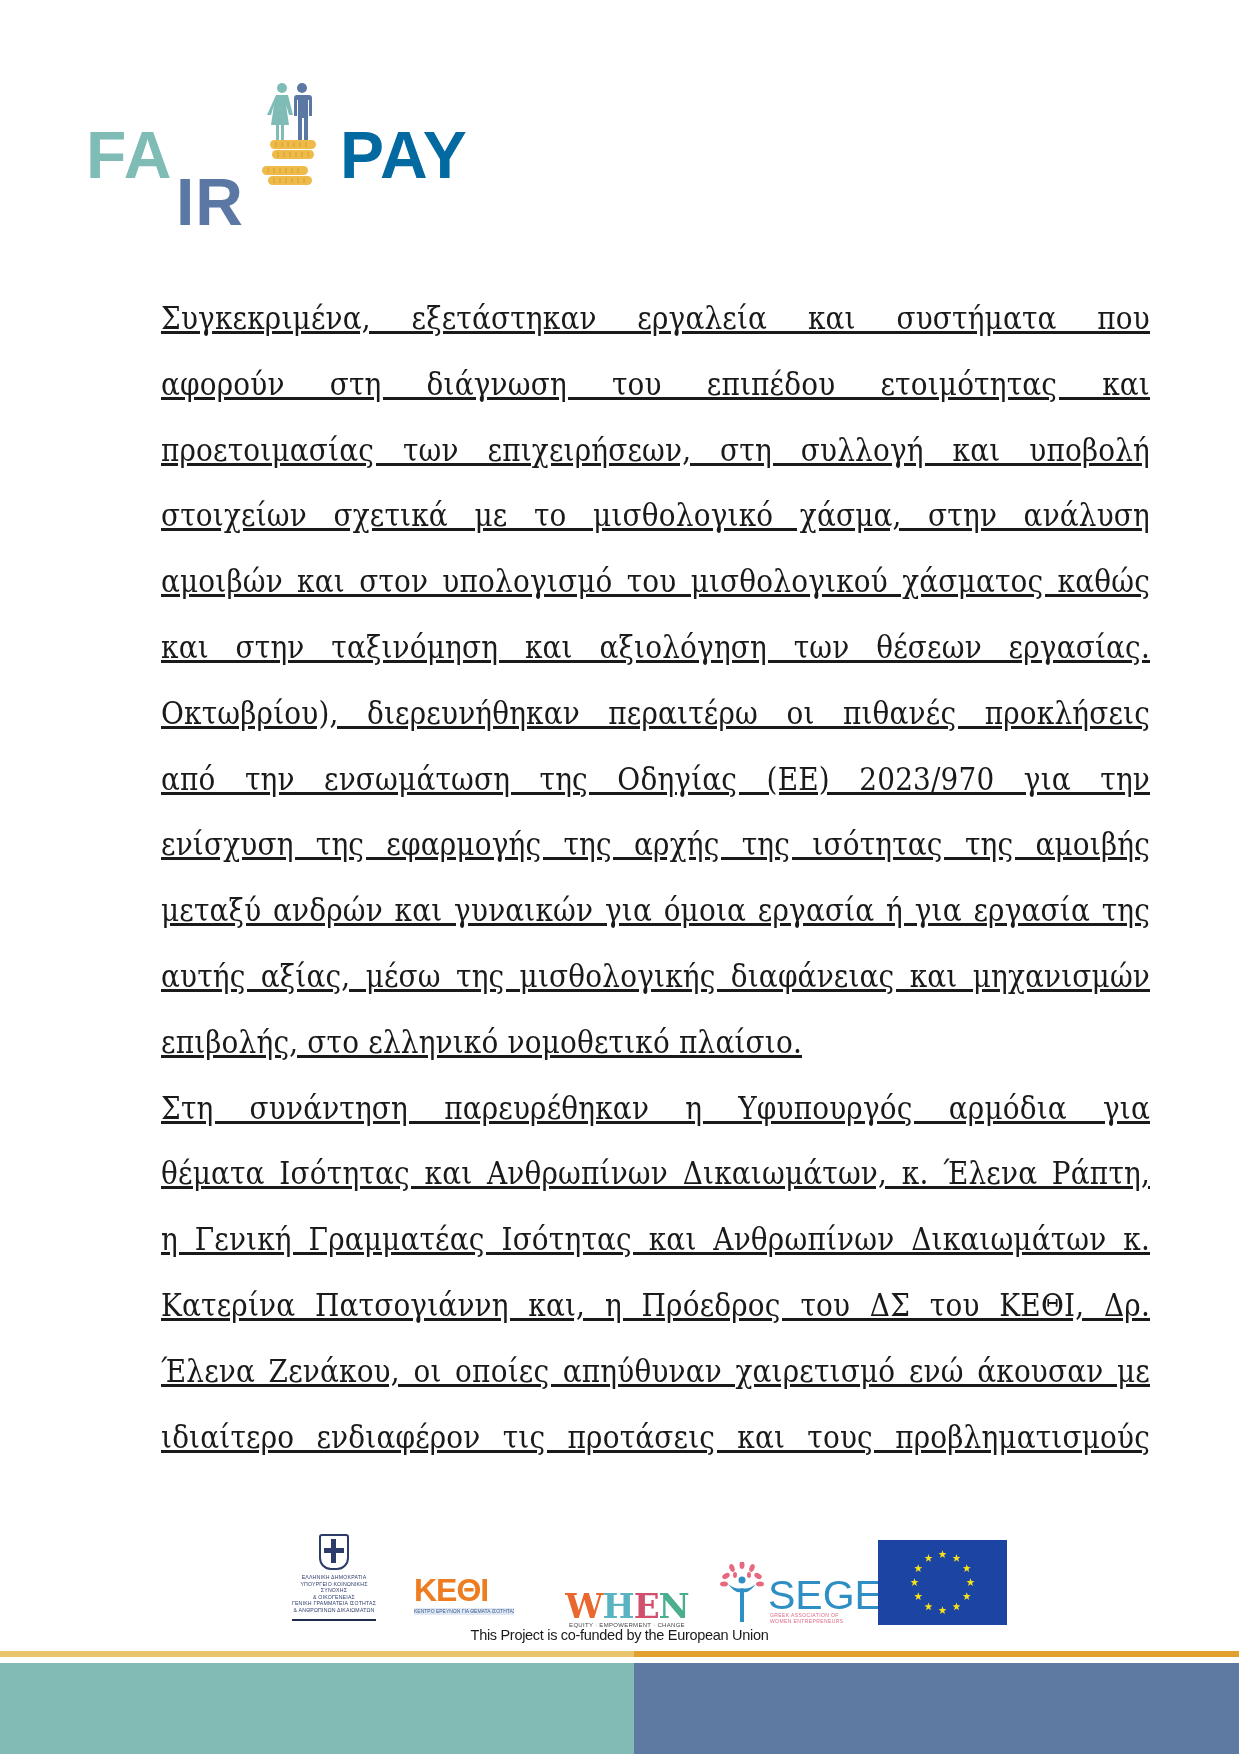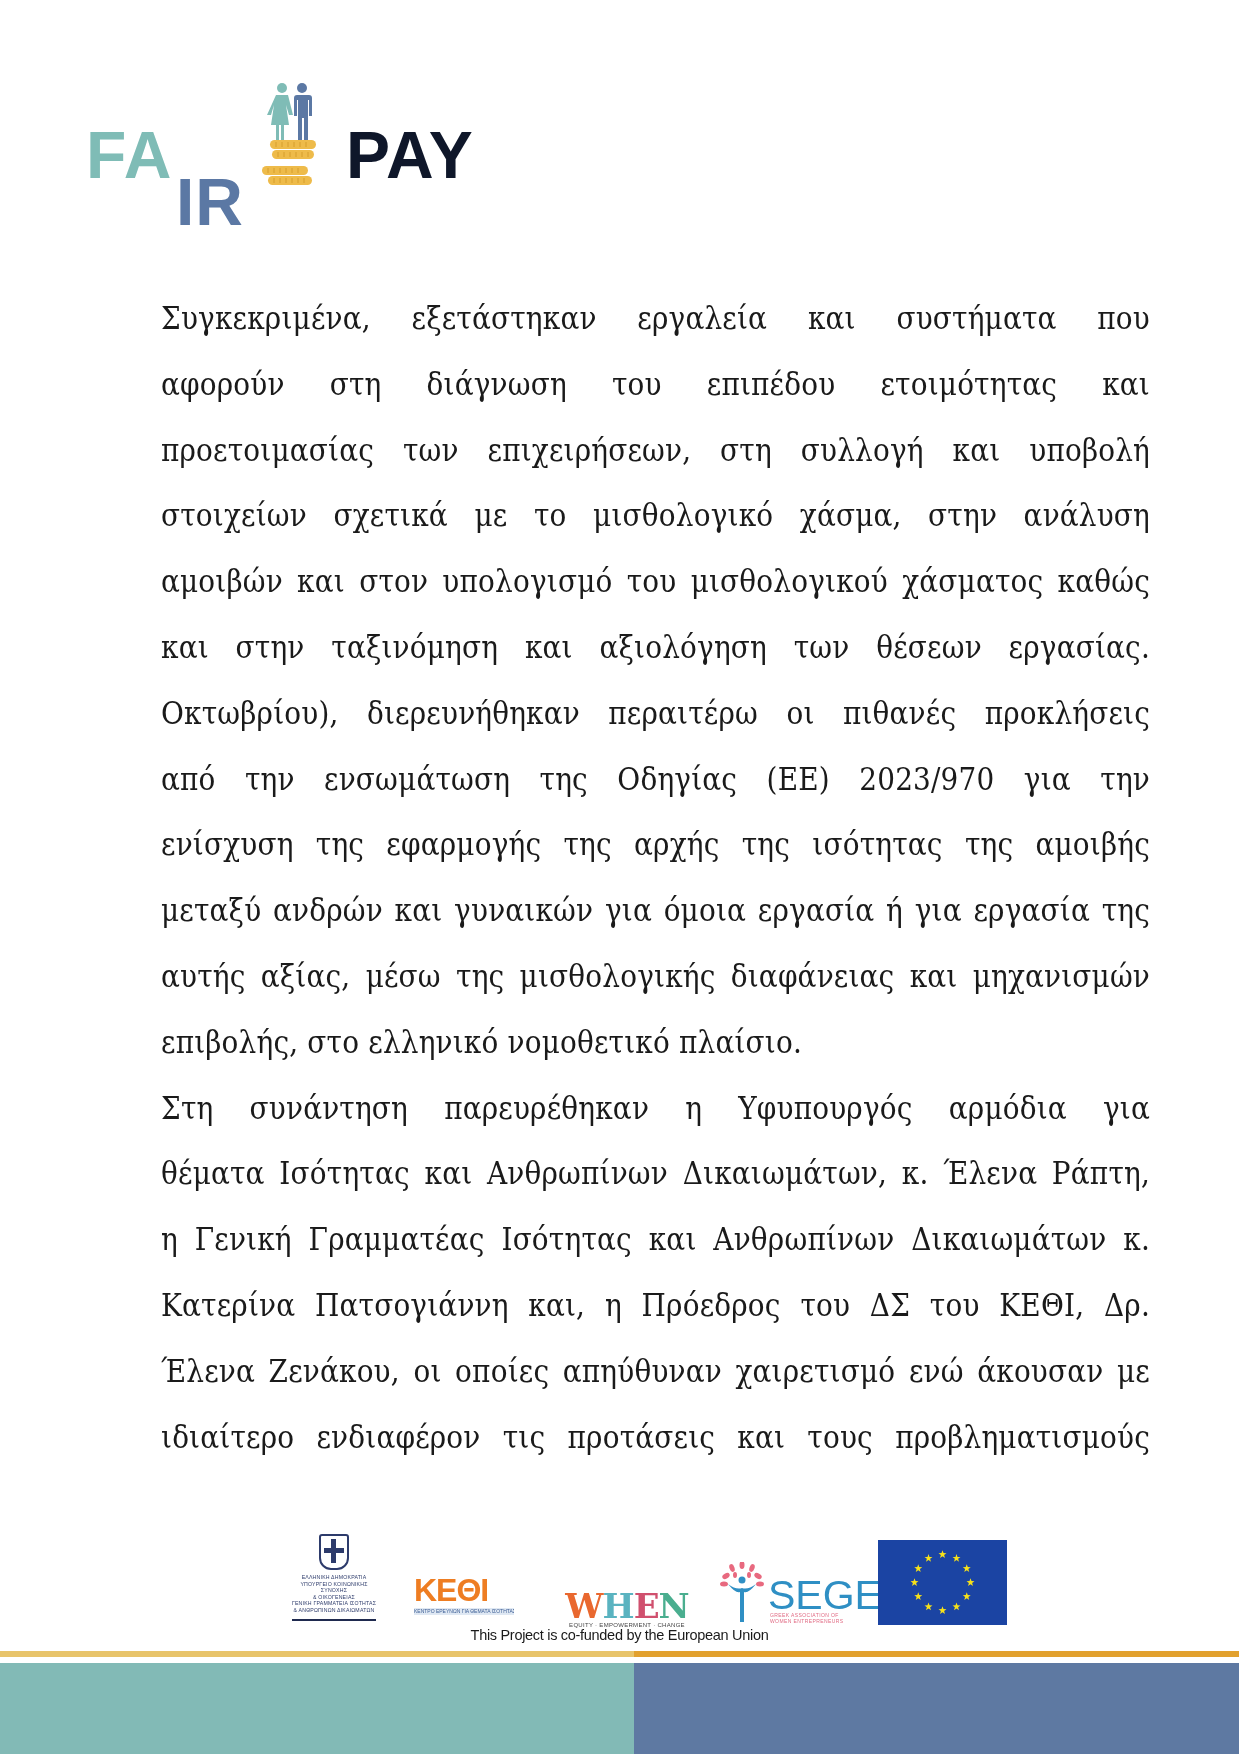--- a/index.html
+++ b/index.html
@@ -5,29 +5,29 @@
   html, body { margin: 0; padding: 0; background: #ffffff; }
   body { width: 1239px; height: 1754px; position: relative; overflow: hidden;
          font-family: "DejaVu Serif", serif; color: #1a1a1a; }
 
   
   .logo { position: absolute; left: 86px; top: 82px; width: 400px; height: 105px; }
   .logo .word { position: absolute; top: 40px; font-family: "Liberation Sans", sans-serif;
                 font-weight: 700; font-size: 66px; letter-spacing: 1px; line-height: 66px; }
   .logo .fa { left: 0; color: #7fbcb6; text-align: right; }
   .logo .ir { left: 90px; color: #5b78a4; margin-top: 47px; }
-  .logo .pay { left: 260px; color: #0f172a; }
+  .logo .pay { left: 254px; color: #0369a1; }
   .logo svg.emblem { position: absolute; left: 176px; top: 0; }
 
   
   .content { position: absolute; left: 89px; top: 286px; width: 1061px; }
   .content p { margin: 0; font-size: 31px; line-height: 65.8px; text-align: justify;
                text-align-last: left; letter-spacing: 0.2px; font-stretch: condensed; }
   .content p.indent { text-indent: 72px; }
-  .content .line { display: block; text-align: justify; text-align-last: justify; white-space: nowrap; }
+  .content .line { display: block; text-align: justify; text-align-last: justify; white-space: nowrap; text-decoration: underline; }
   .content .line.last { text-align-last: left; }
   .content sup { font-size: 16px; vertical-align: 12px; line-height: 0; }
 
   
   .partners { position: absolute; left: 0; top: 1530px; width: 1239px; height: 90px; }
   .partner { position: absolute; }
   .ministry { left: 288px; top: 4px; width: 92px; height: 84px; text-align: center; }
   .ministry .crest { width: 26px; height: 32px; margin: 0 auto; border: 2px solid #2d3b6b;
                      border-radius: 3px 3px 12px 12px; position: relative; }
   .ministry .crest:before { content: ""; position: absolute; left: 10px; top: 3px; width: 5px; height: 24px; background: #2d3b6b; }

